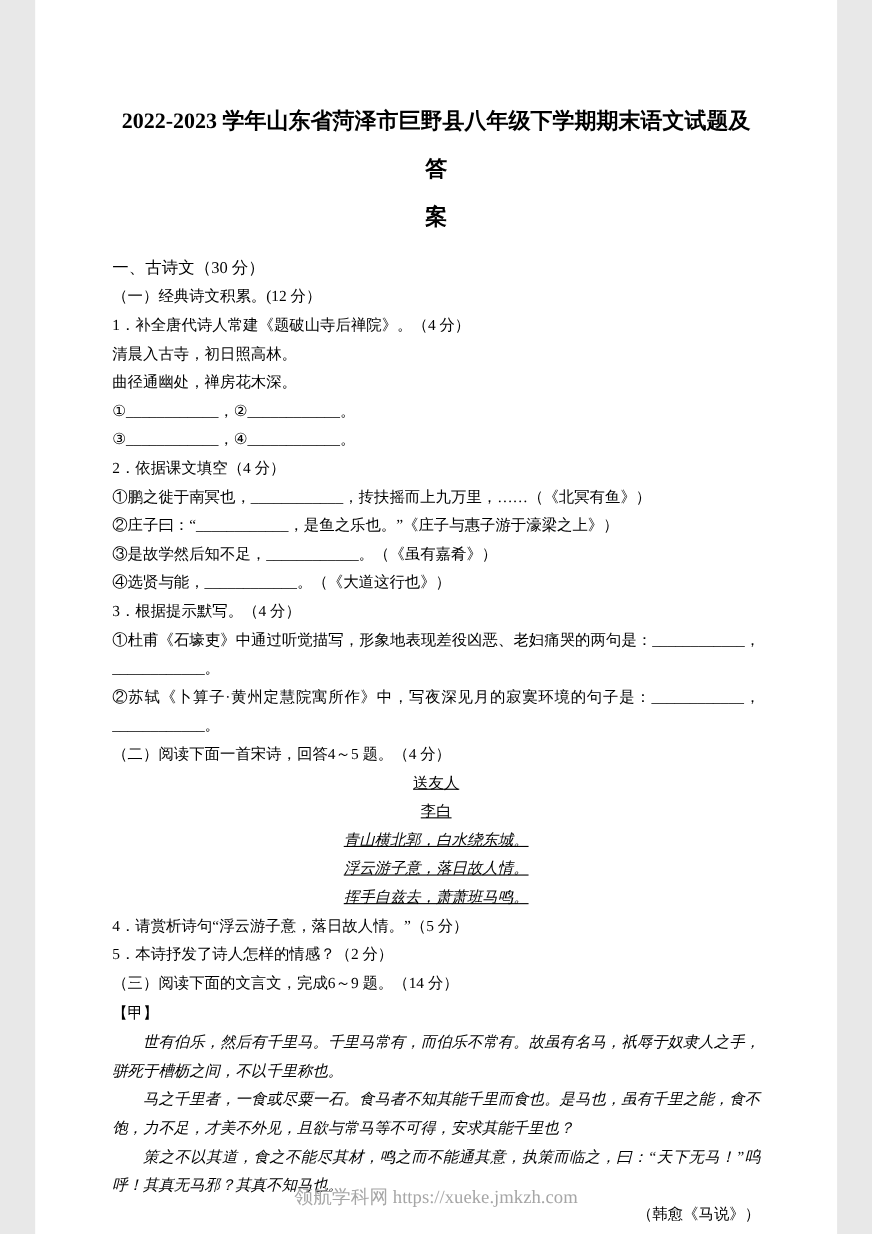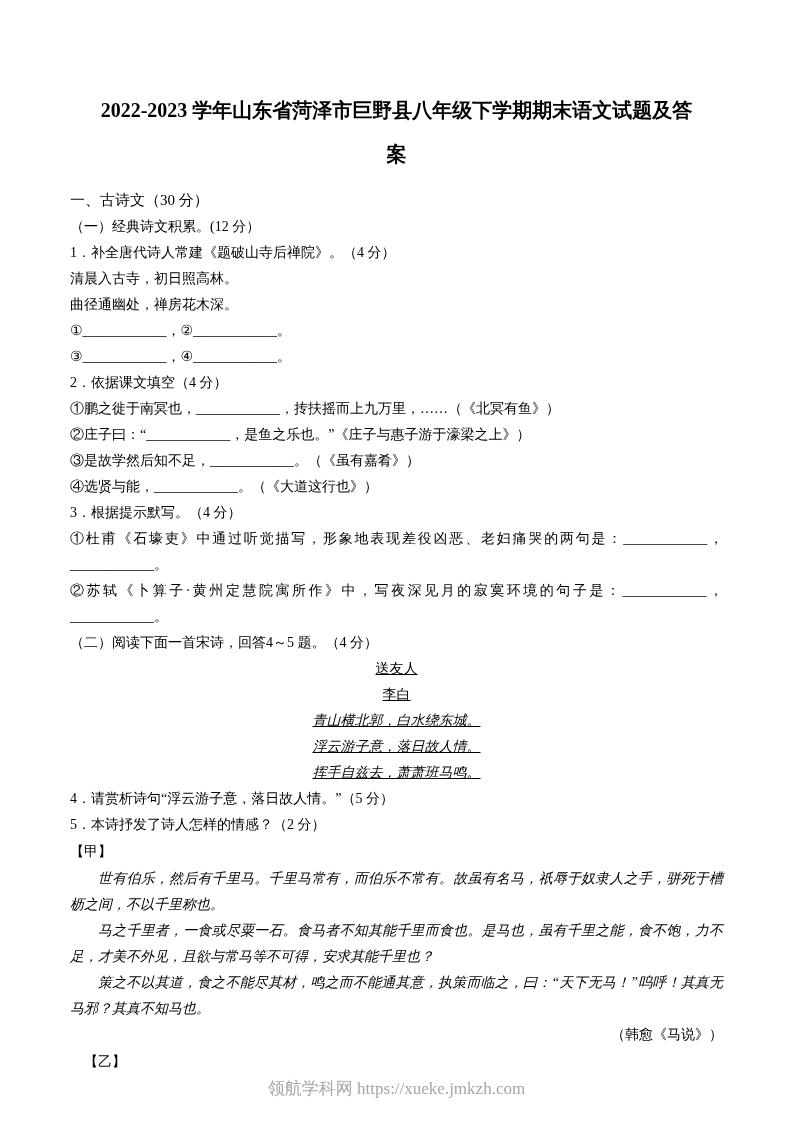--- a/index.html
+++ b/index.html
@@ -3,21 +3,21 @@
 <meta charset="utf-8">
 <style>
   html, body {
     margin: 0;
     padding: 0;
     background: #e8e8e8;
     font-family: "Liberation Serif", "DejaVu Serif", serif;
   }
   .page {
     position: relative;
-    width: 793px;
+    width: 729px;
     height: 1122px;
     margin: 0 auto;
     background: #ffffff;
     color: #000000;
     overflow: hidden;
     box-sizing: border-box;
   }
   .content {
     padding: 88px 70px 0 70px;
   }
@@ -102,20 +102,21 @@
 
     <div class="line">（二）阅读下面一首宋诗，回答4～5 题。（4 分）</div>
     <div class="line center">送友人</div>
     <div class="line center">李白</div>
     <div class="line center kai">青山横北郭，白水绕东城。</div>
     <div class="line center kai">浮云游子意，落日故人情。</div>
     <div class="line center kai">挥手自兹去，萧萧班马鸣。</div>
     <div class="line">4．请赏析诗句“浮云游子意，落日故人情。”（5 分）</div>
     <div class="line">5．本诗抒发了诗人怎样的情感？（2 分）</div>
 
+    <div class="line">（三）阅读下面的文言文，完成6～9 题。（14 分）</div>
     <div class="label-line">【甲】</div>
     <div class="line kai indent">世有伯乐，然后有千里马。千里马常有，而伯乐不常有。故虽有名马，祇辱于奴隶人之手，骈死于槽枥之间，不以千里称也。</div>
     <div class="line kai indent"><span>马之千里者，一食或尽粟一石。食马者不知其能千里而食也。是马也，虽有千里之能，食不饱，力不足，才美不外见，</span><span class="u">且欲与常马等不可得，安求其能千里也？</span></div>
     <div class="line kai indent">策之不以其道，食之不能尽其材，鸣之而不能通其意，执策而临之，曰：“天下无马！”呜呼！其真无马邪？其真不知马也。</div>
     <div class="line right">（韩愈《马说》）</div>
     <div class="label-line yi-label">【乙】</div>
 
   </div>
 
   <div class="watermark">领航学科网 https://xueke.jmkzh.com</div>

